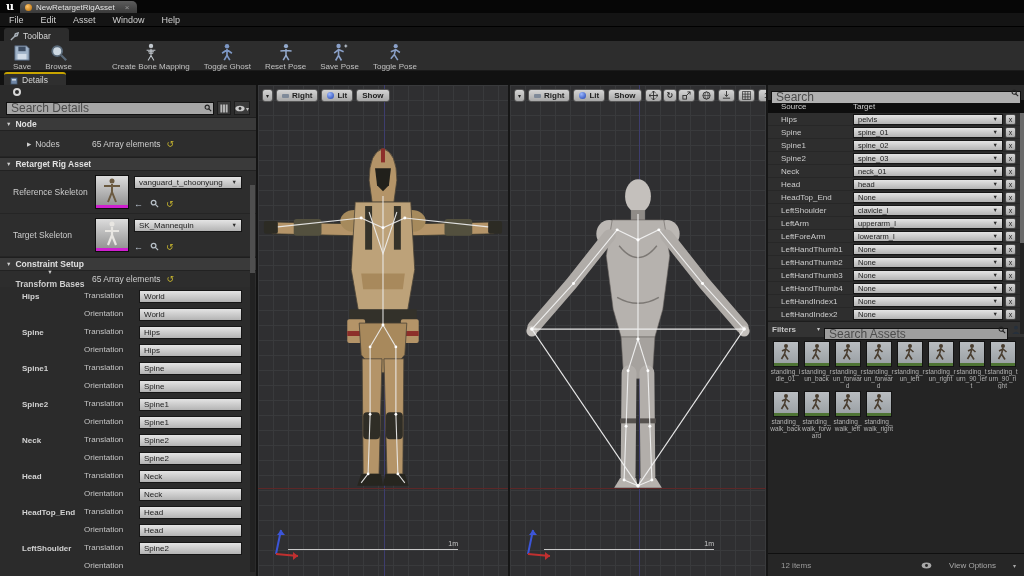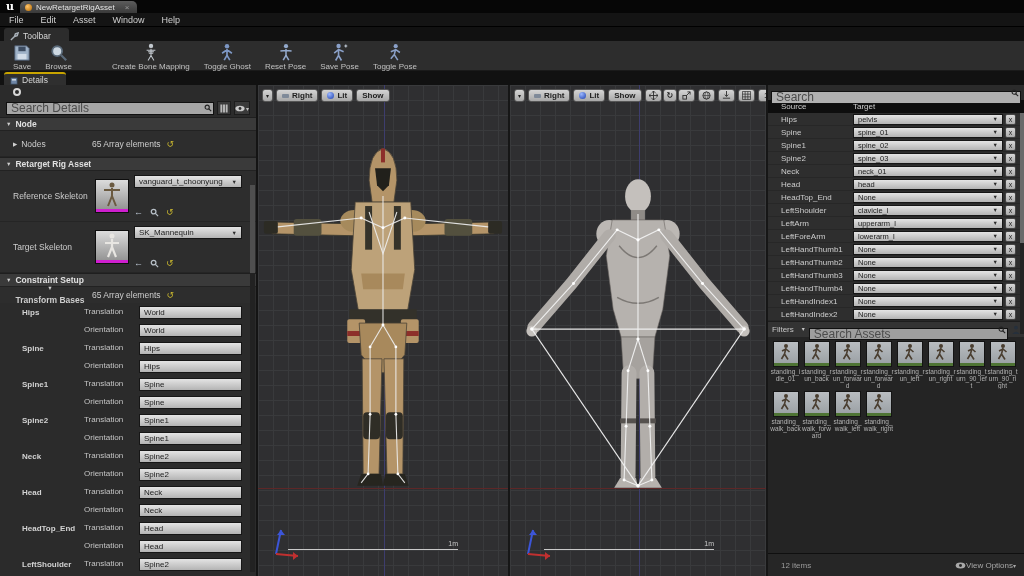--- a/index.html
+++ b/index.html
@@ -37,28 +37,28 @@
   .lp-search-row { height:18px; display:flex; align-items:center; gap:3px; padding:0 6px; }
   .searchbox { flex:1; position:relative; height:13px; }
   .searchbox input { width:100%; height:13px; background:#a6a6a6; border:1px solid #101010; font-size:12px; color:#2e2e2e; padding:0 14px 0 4px; font-family:inherit; }
   .searchbox input::placeholder { color:#4c4c4c; }
   .mag { position:absolute; right:2px; top:2px; }
   .sq-btn { height:14px; min-width:14px; background:#3a3a3a; border:1px solid #1c1c1c; display:flex; align-items:center; justify-content:center; gap:1px; color:#bdbdbd; font-size:6px; }
   .sec-hdr { height:14px; background:#3a3a3a; border-top:1px solid #1f1f1f; border-bottom:1px solid #222; display:flex; align-items:center; padding-left:6px; gap:4px; font-weight:bold; font-size:8.5px; color:#e0e0e0; }
   .tri { font-size:5.5px; color:#cfcfcf; }
   .prop-row { display:flex; align-items:center; background:#2d2d2d; }
   .prop-row.nodes { height:26px; border-bottom:1px solid #252525; }
-  .prop-name { width:92px; padding-left:13px; display:flex; gap:4px; align-items:center; color:#cdcdcd; }
+  .prop-name { width:92px; padding-left:27px; display:flex; gap:4px; align-items:center; color:#cdcdcd; }
   .prop-val { flex:1; display:flex; align-items:center; gap:6px; color:#cfcfcf; }
   .reset-ic { color:#c6b42e; font-size:9px; }
   .asset-row { display:flex; align-items:center; background:#2d2d2d; border-bottom:1px solid #252525; padding:4px 0; }
   .asset-row .a-lbl { width:95px; padding-left:13px; color:#cdcdcd; }
   .thumb34 { width:34px; height:34px; border:1px solid #0e0e0e; background:linear-gradient(#dcdcdc,#8d8d8d); position:relative; flex:none; }
   .thumb34 .strip { position:absolute; bottom:0; left:0; right:0; height:3px; background:#cf1fcf; }
-  .a-ctrl { margin-left:5px; display:flex; flex-direction:column; gap:19px; }
+  .a-ctrl { margin-left:5px; display:flex; flex-direction:column; gap:10px; }
   .combo { background:linear-gradient(#e4e4e4,#b4b4b4); border:1px solid #161616; color:#1c1c1c; height:13px; display:flex; align-items:center; font-size:8px; padding:0 4px; }
   .combo .arr { margin-left:auto; font-size:5.5px; color:#2a2a2a; }
   .a-ctrl .combo { width:108px; }
   .a-icons { display:flex; gap:7px; align-items:center; }
   .back-ic { color:#bcc6d2; font-weight:bold; font-size:9px; }
   .btn-row { height:18px; display:flex; align-items:center; gap:6px; padding-left:6px; background:#2d2d2d; }
   .grey-btn { background:linear-gradient(#dcdcdc,#a9a9a9); border:1px solid #141414; border-radius:2px; color:#1a1a1a; font-size:8px; height:14px; padding:0 5px; display:flex; align-items:center; font-family:inherit; }
   .prop-row.tbases { height:16px; }
   .prop-row.tbases .prop-name { width:92px; padding-left:8px; font-weight:bold;flex-direction:column; }
   .bone-block { display:grid; grid-template-columns:62px 55px 1fr; padding:0 14px 0 22px; background:#2b2b2b; }
@@ -95,30 +95,30 @@
   .map-hdr { height:13px; background:#0e0e0e; display:flex; align-items:center; font-size:8px; color:#cdcdcd; }
   .map-hdr .c1 { padding-left:13px; width:85px; }
   .map-rows { position:relative; }
   .map-row { height:13px; display:flex; align-items:center; background:#2e2e2e; border-bottom:1px solid #272727; }
   .map-row .src { width:85px; padding-left:13px; font-size:8px; color:#cdcdcd; white-space:nowrap; }
   .map-row .combo { width:150px; height:11px; font-size:7.5px;gap:25px; }
   .map-row .xbtn { width:11px; height:11px; margin-left:2px; background:linear-gradient(#d8d8d8,#ababab); border:1px solid #444; border-radius:2px; font-size:7px; color:#222; display:flex; align-items:center; justify-content:center; font-family:inherit; }
   .map-scroll { position:absolute; right:0; top:0; width:4px; height:221px; background:#232323; }
   .map-scroll .th { width:4px; height:130px; background:#6a6a6a; }
   .filters-row { height:16px; display:flex; align-items:center; gap:4px; padding:0 4px; background:#333; border-top:1px solid #1d1d1d; }
-  .filters-lbl { font-size:8px; font-weight:normal; color:#c6c6c6; display:flex; gap:8px; align-items:flex-start; }
+  .filters-lbl { font-size:8px; font-weight:bold; color:#c6c6c6; display:flex; gap:21px; align-items:flex-start; }
   .filters-row .searchbox { height:12px; }
   .filters-row .searchbox input { height:12px; background:#9e9e9e; }
   .assets { flex:1; background:#242424; padding:3px 2px; display:flex; flex-wrap:wrap; align-content:flex-start; overflow:hidden; }
   .asset-cell { width:31px; margin:1px 0; display:flex; flex-direction:column; align-items:center; }
   .thumb26 { width:26px; height:26px; background:linear-gradient(#b9bdc1,#989ea2); border:1px solid #141414; position:relative; }
   .thumb26 .grass { position:absolute; bottom:0; left:0; right:0; height:3px; background:#4e7434; }
   .asset-lbl { width:31px; font-size:6.5px; line-height:7px; color:#b2b2b2; text-align:center; word-break:break-all; height:21px; overflow:hidden; margin-top:1px; }
   .rp-bottom { height:23px; background:#262626; border-top:1px solid #0f0f0f; display:flex; align-items:center; padding:0 8px 0 13px; font-size:8px; color:#9c9c9c; }
-  .view-opts { margin-left:auto; display:flex; align-items:center; gap:0; color:#a8a8a8; }
+  .view-opts { margin-left:auto; display:flex; align-items:center; gap:17px; color:#a8a8a8; }
   .dd6 { font-size:6px; }
 </style>
 </head>
 <body>
 
 <div id="app">
 
   <div class="titlebar">
     <div class="ue-logo">u</div>
     <div class="doc-tab">

